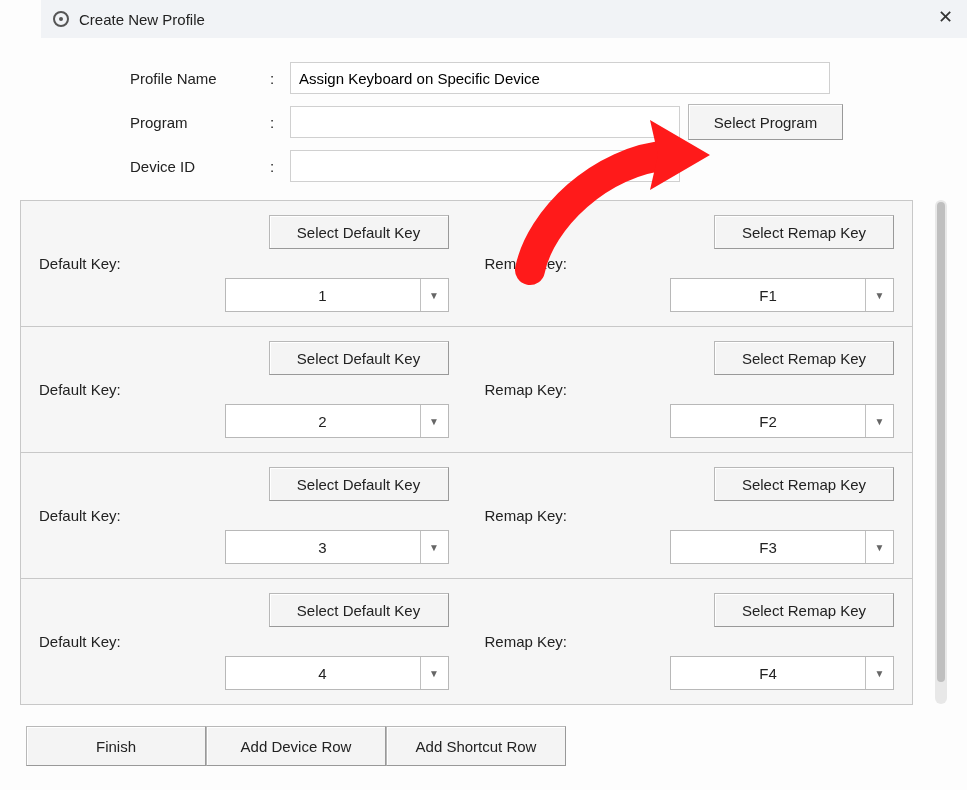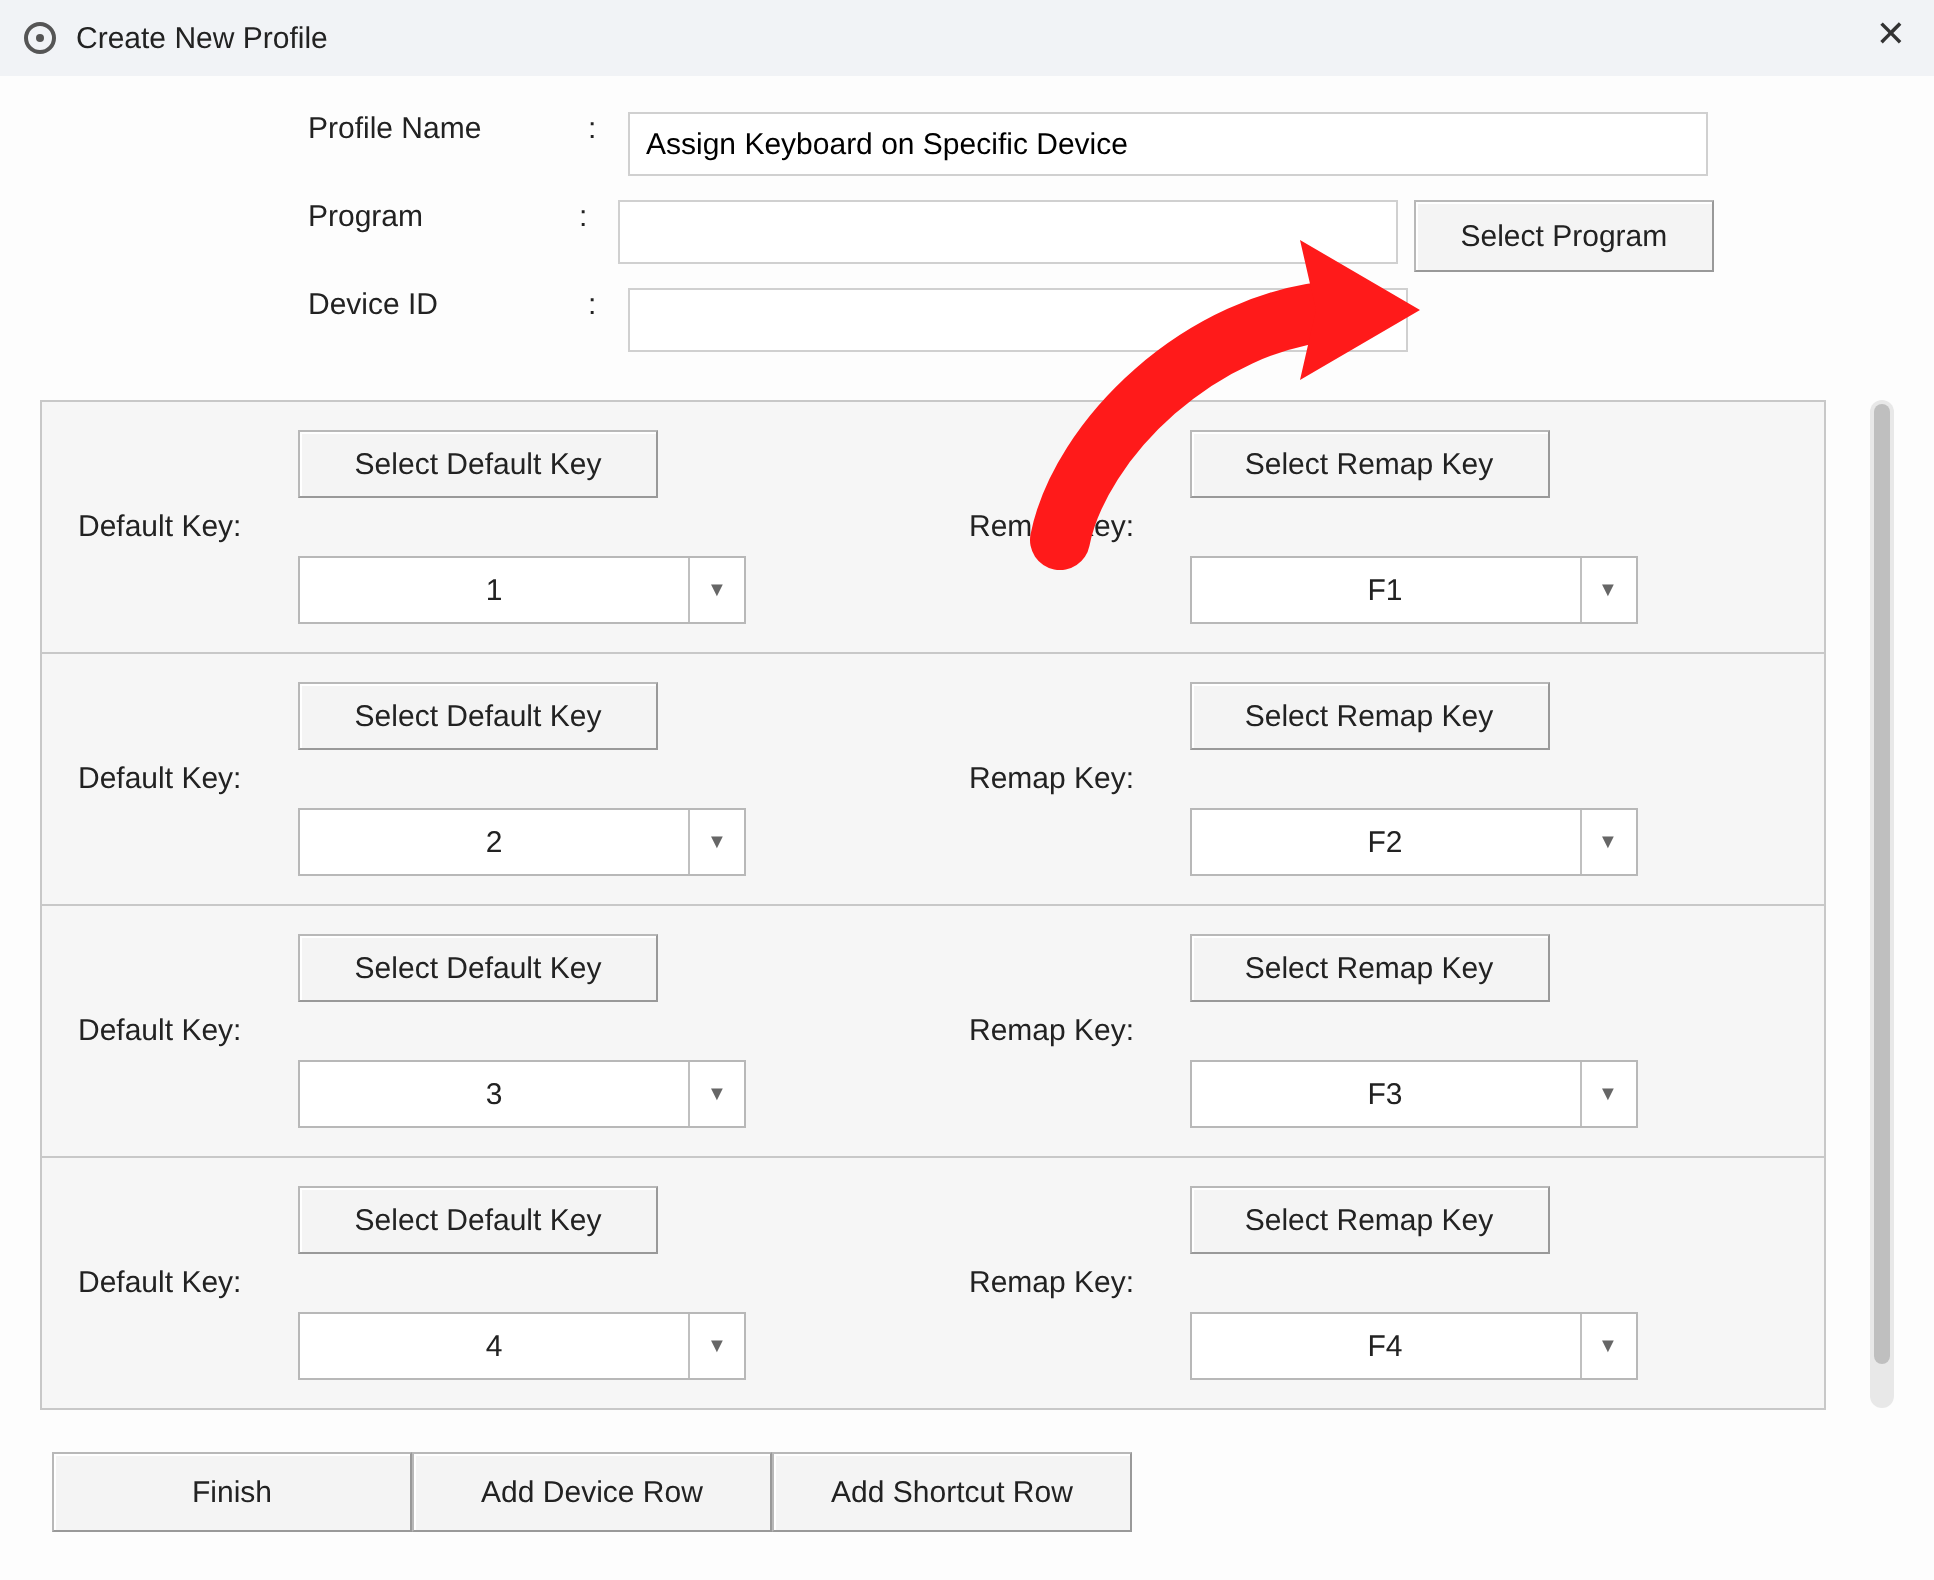--- a/index.html
+++ b/index.html
@@ -17,20 +17,21 @@
       position: relative;
       color: #222;
     }
     .titlebar {
       height: 38px;
       background: #f1f3f6;
       display: flex;
       align-items: center;
       padding: 0 12px;
       position: relative;
+      margin-left: 41px;
     }
     .titlebar .app-icon {
       width: 16px;
       height: 16px;
       border: 2px solid #555;
       border-radius: 50%;
       margin-right: 10px;
       position: relative;
     }
     .titlebar .app-icon::after {
@@ -58,22 +59,22 @@
     }
     .content {
       padding: 18px 20px 18px 20px;
     }
     .form-top {
       padding-left: 110px;
       padding-right: 90px;
     }
     .form-row {
       display: flex;
+      align-items: center;
       height: 44px;
-      margin-left: 24px;
     }
     .form-row .label {
       width: 140px;
       font-size: 15px;
       color: #222;
     }
     .form-row .colon {
       width: 20px;
       text-align: left;
       font-size: 15px;
@@ -131,21 +132,21 @@
     .remap-half .half-label {
       width: 110px;
       font-size: 15px;
       color: #222;
     }
     .remap-half .half-controls {
       flex: 1;
       display: flex;
       flex-direction: column;
       gap: 29px;
-      align-items: flex-start;
+      align-items: flex-end;
     }
     .select-key-btn {
       width: 180px;
       height: 34px;
     }
     .key-select {
       width: 224px;
       height: 34px;
       border: 1px solid #b8b8b8;
       background: #fff;

